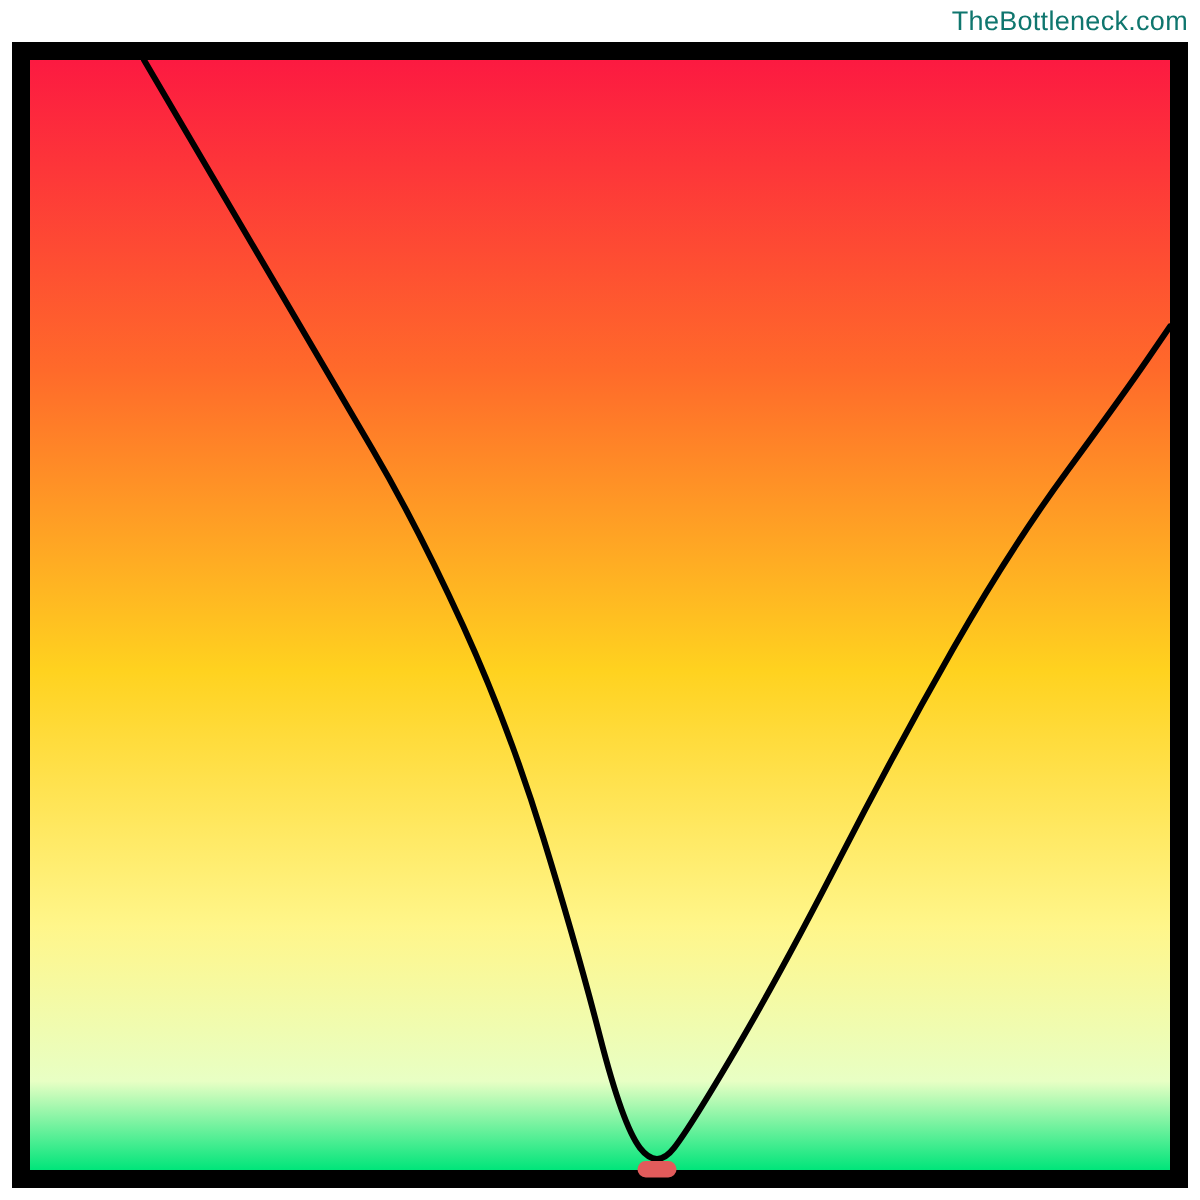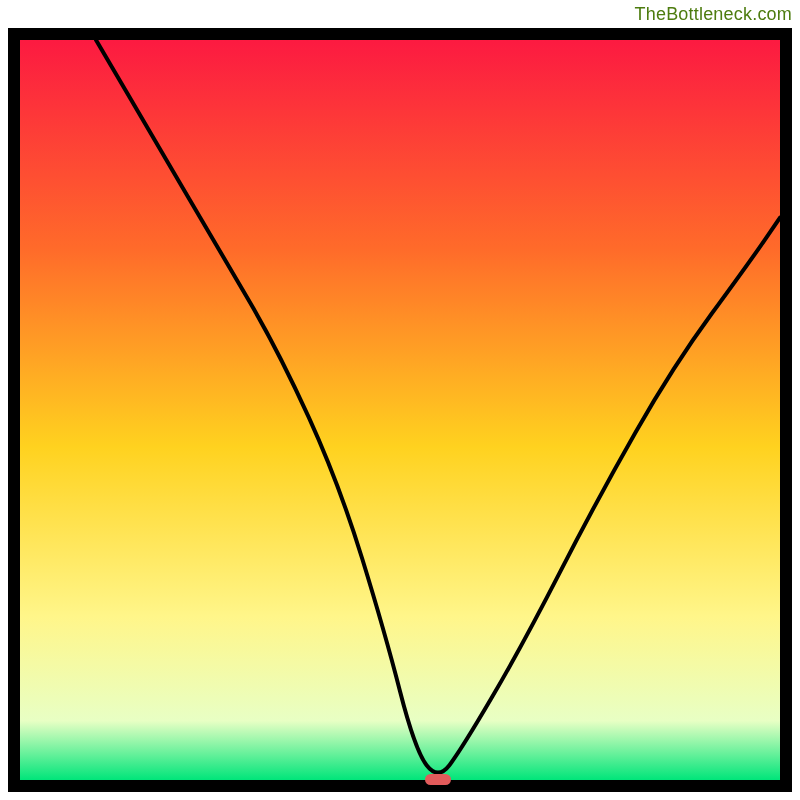--- a/index.html
+++ b/index.html
@@ -1,20 +1,20 @@
 <!DOCTYPE html>
 <html><head>
 <meta charset="utf-8">
 <style>
   html,body{margin:0;padding:0;width:800px;height:800px;overflow:hidden;background:#fff;}
   .frame{position:relative;width:800px;height:800px;}
   .border{position:absolute;left:8px;top:28px;width:784px;height:764px;border:12px solid #000;box-sizing:border-box;}
   .grad{position:absolute;left:20px;top:40px;width:760px;height:740px;}
   .curve{position:absolute;left:20px;top:40px;}
-  .watermark{position:absolute;right:8px;top:4px;font:18px Arial,Helvetica,sans-serif;color:#4d7c0f;letter-spacing:.2px;}
+  .watermark{position:absolute;right:8px;top:4px;font:18px Arial,Helvetica,sans-serif;color:#0f766e;letter-spacing:.2px;}
   .marker{position:absolute;width:26px;height:11px;border-radius:6px;background:#e25b5b;}
 </style>
 </head>
 <body>
 
 <div class="frame">
   <div class="watermark">TheBottleneck.com</div>
 
   <div class="border"></div>
 

